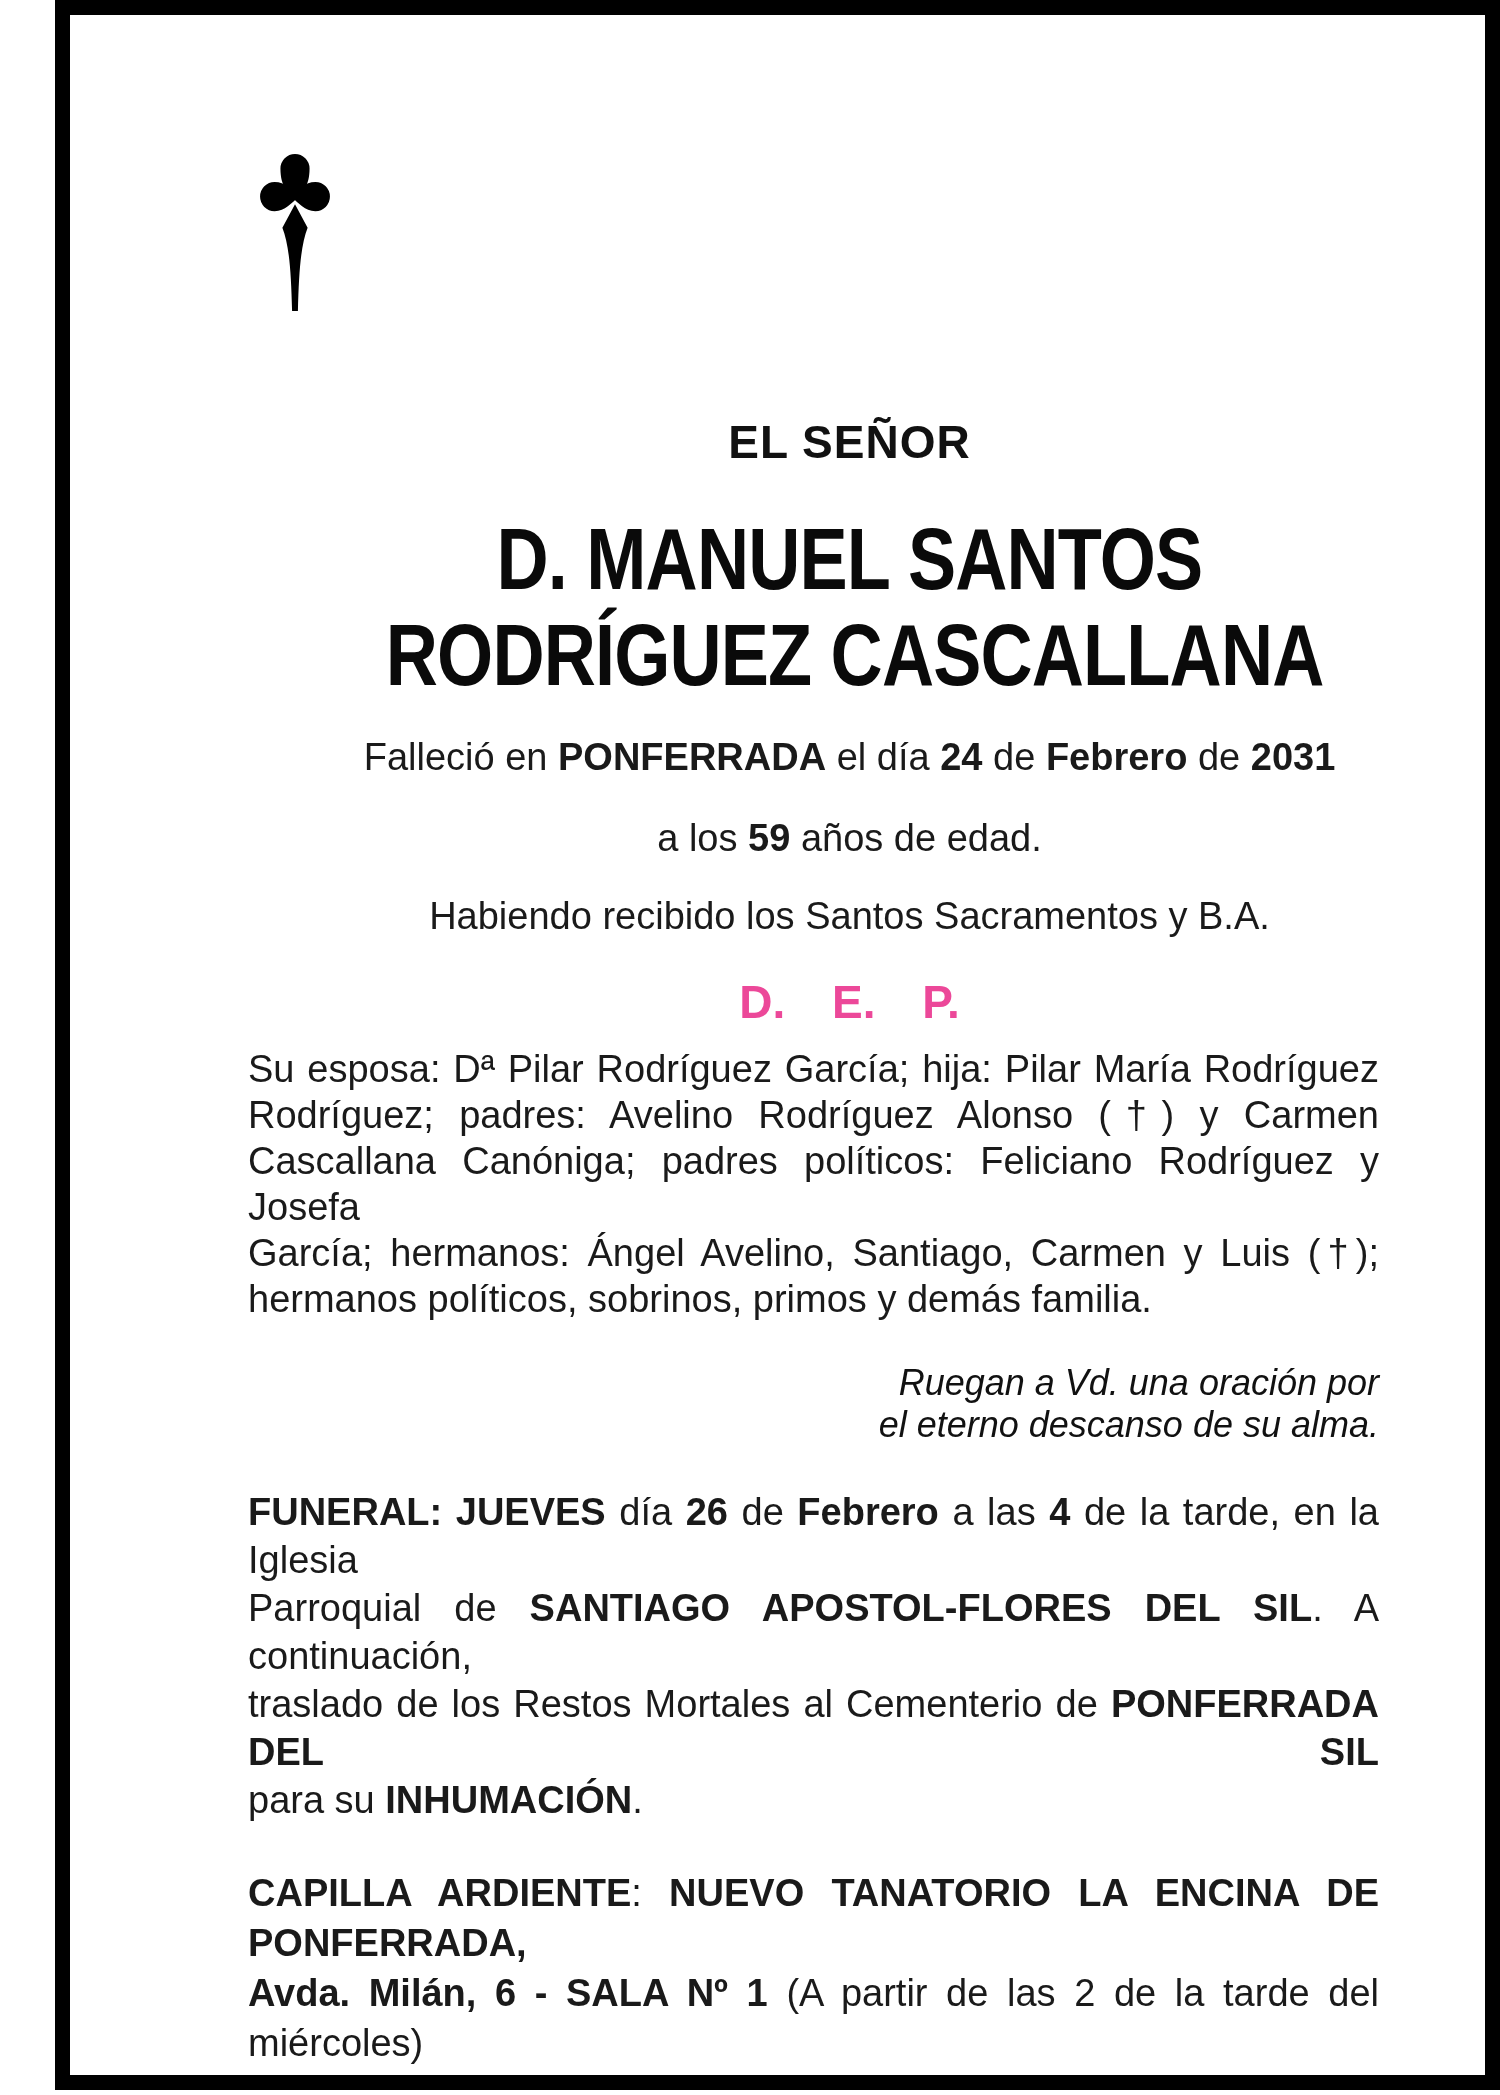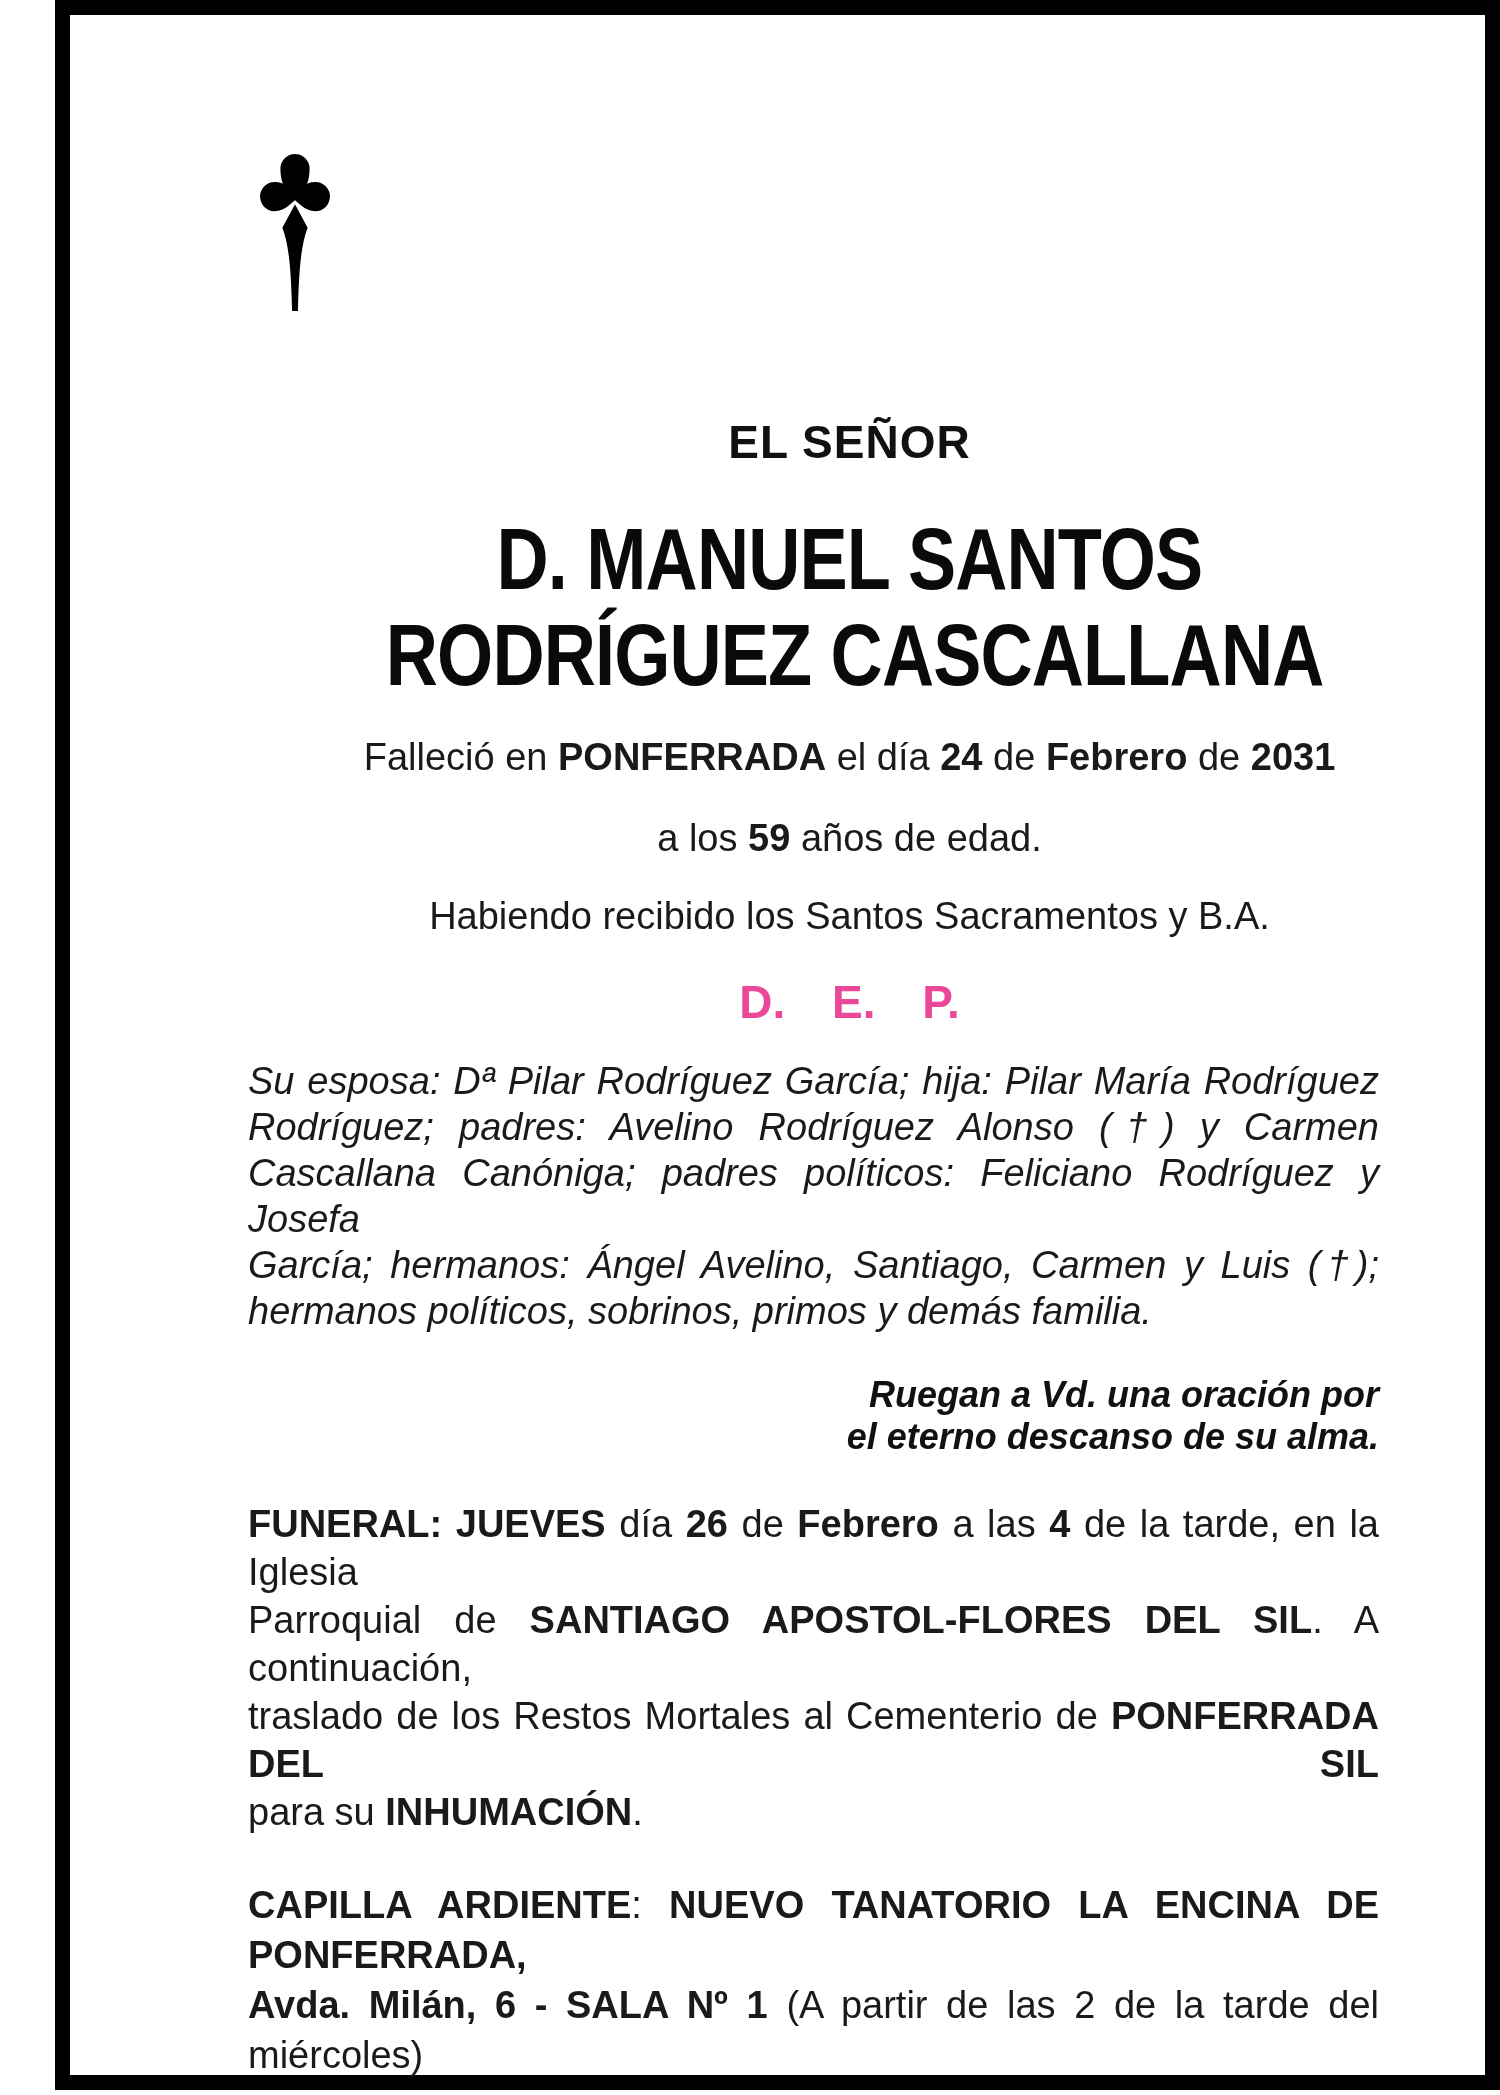--- a/index.html
+++ b/index.html
@@ -33,24 +33,24 @@
   .death-line{margin-top:30px;}
   .age-line{margin-top:33px;}
   .sacraments{margin-top:30px;}
   .dep{
     margin-top:38px;font-size:46px;line-height:48px;font-weight:700;
     word-spacing:34px;color:#ec4899;
   }
   .para{font-size:38px;line-height:46px;}
   .jline{text-align:justify;text-align-last:justify;}
   .jline-last{text-align:justify;text-align-last:left;}
-  .family{margin-top:32px;font-style:italic;}
+  .family{margin-top:20px;}
   .prayer{
     margin-top:40px;text-align:right;font-size:36px;line-height:42px;
-    font-weight:700;font-style:italic;color:#111;
+    font-weight:400;font-style:italic;color:#111;
   }
   .funeral{margin-top:42px;}
   .funeral .pline, .capilla .pline{line-height:48px;}
   .capilla{margin-top:44px;line-height:50px;}
   .capilla .pline{line-height:50px;}
 </style>
 </head>
 <body>
 
 <div class="frame">

